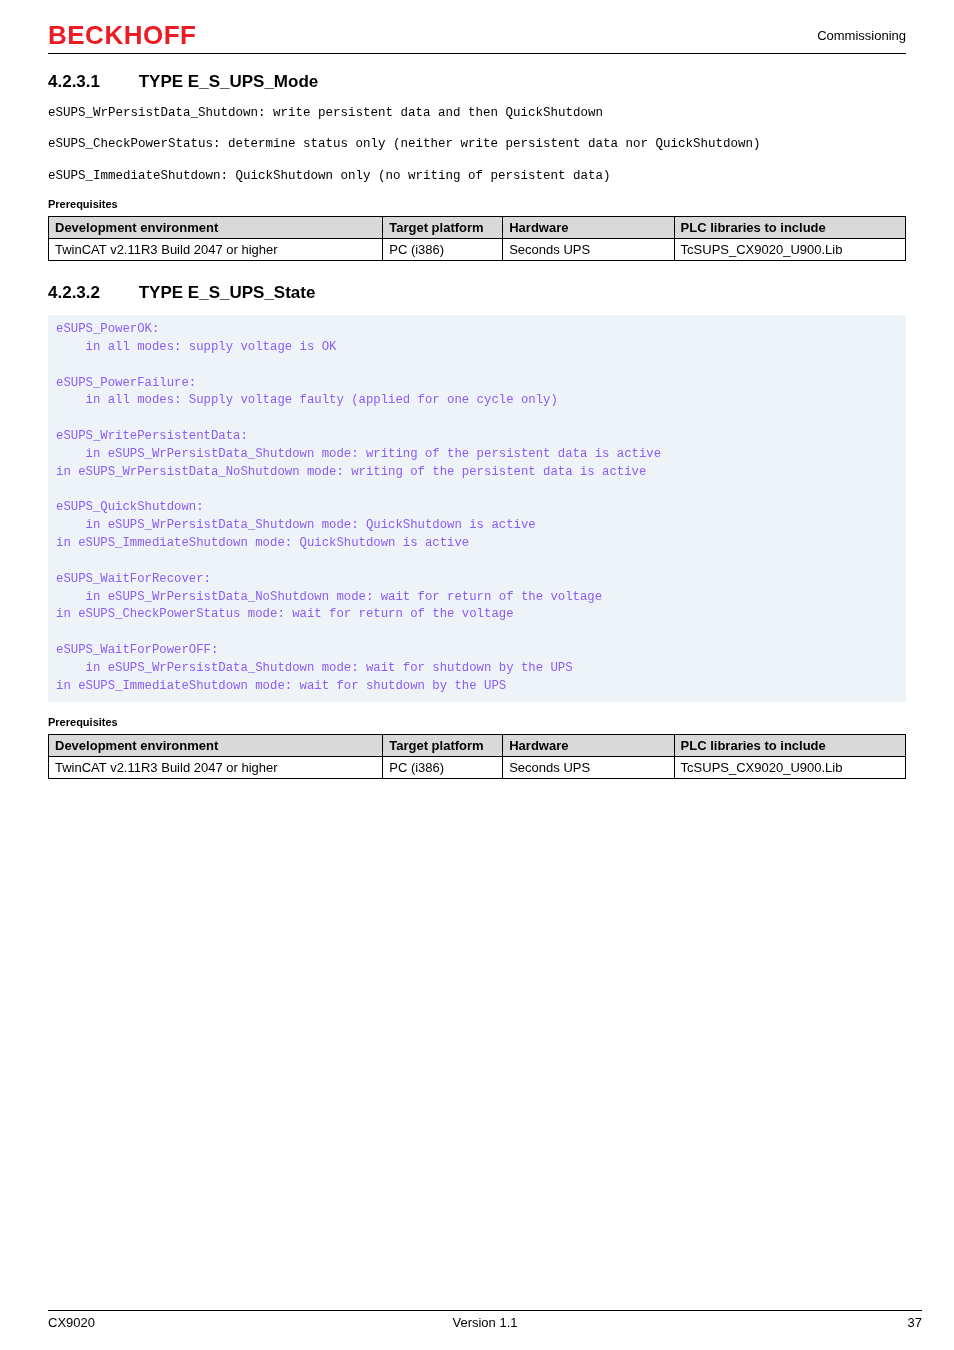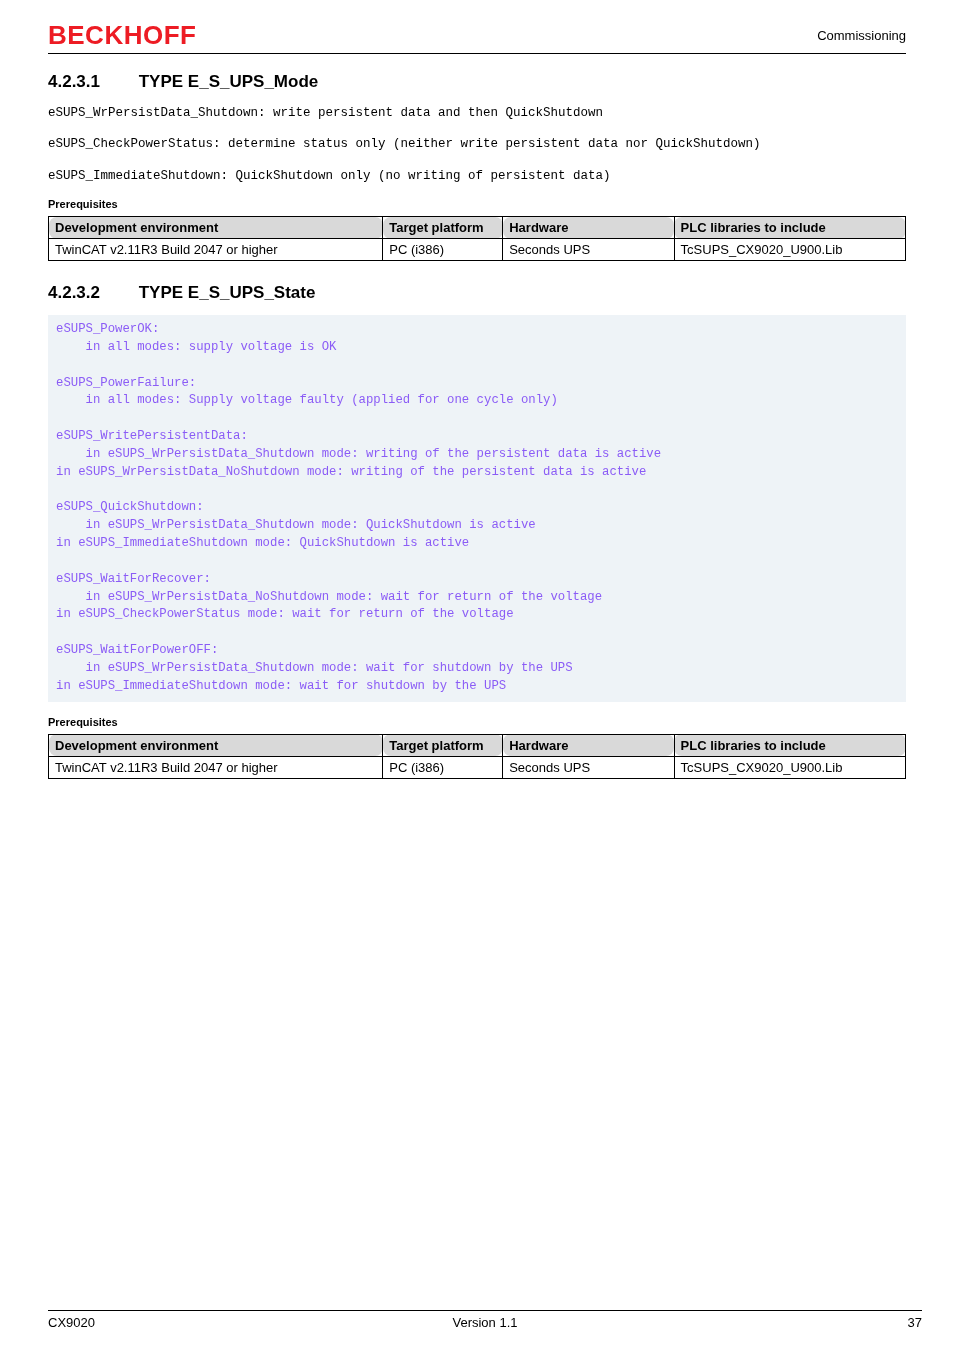--- a/index.html
+++ b/index.html
@@ -72,21 +72,20 @@
   table.req th, table.req td {
     border: 1px solid #000;
     padding: 3px 6px;
     font-size: 13px;
     text-align: left;
     vertical-align: top;
   }
   table.req th {
     background: #d9d9d9;
     font-weight: bold;
-    border-radius: 8px;
   }
   .col-env { width: 39%; }
   .col-plat { width: 14%; }
   .col-hw  { width: 20%; }
   .col-lib { width: 27%; }
   .codebox {
     background: #eef3f7;
     font-family: "Courier New", Courier, monospace;
     font-size: 12.3px;
     line-height: 1.45;

